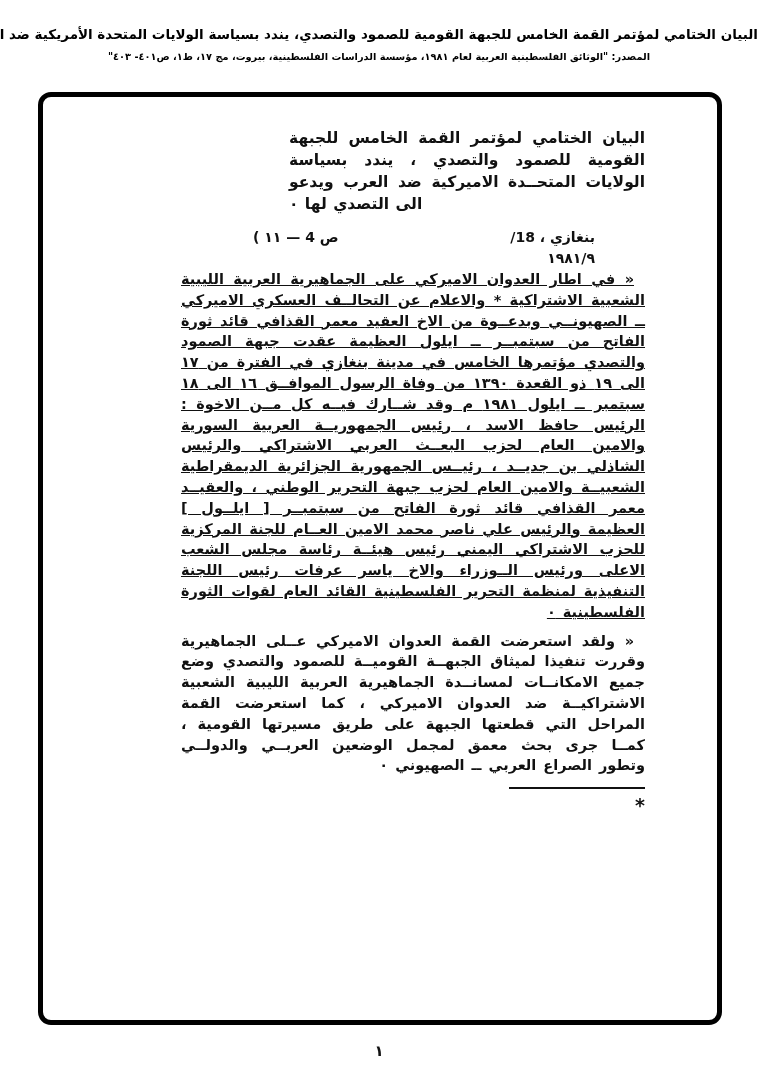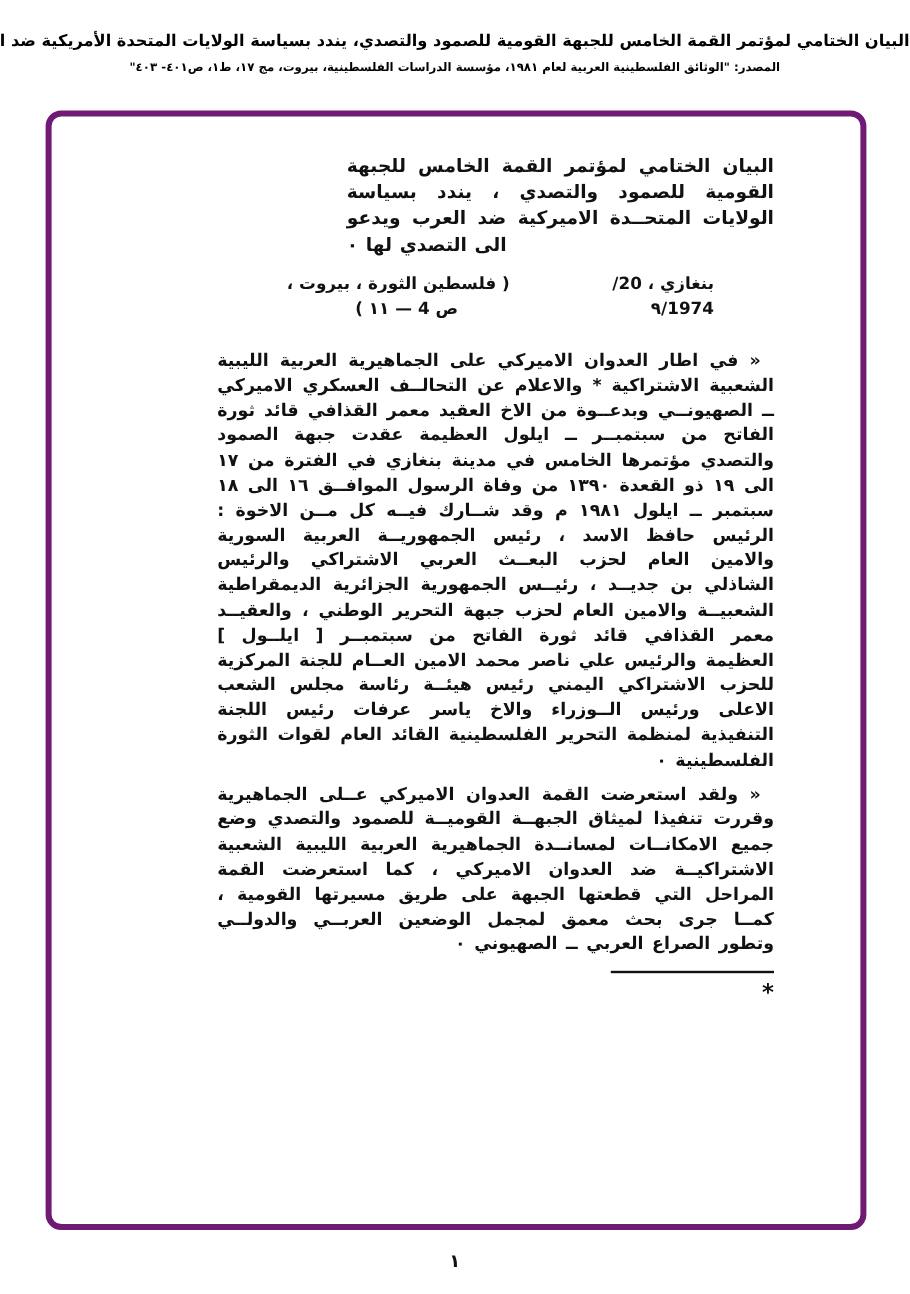--- a/index.html
+++ b/index.html
@@ -5,42 +5,42 @@
   html,body{margin:0;padding:0;background:#ffffff;}
   .page{
     position:relative;width:758px;height:1078px;background:#ffffff;
     font-family:"DejaVu Sans", sans-serif;color:#111;overflow:hidden;
   }
   .page-header{position:absolute;top:26px;left:0;right:0;text-align:center;direction:rtl;}
   .page-header-title{font-size:13.5px;font-weight:bold;white-space:nowrap;color:#000;}
   .page-source-line{font-size:9.8px;font-weight:bold;margin-top:9px;white-space:nowrap;color:#000;}
   .frame{
     position:absolute;left:38px;top:92px;width:684px;height:933px;box-sizing:border-box;
-    border:5px solid #701a75;border-radius:13px;overflow:hidden;background:#fff;
+    border:5px solid #000000;border-radius:13px;overflow:hidden;background:#fff;
   }
   .column{
     position:absolute;top:30px;right:72px;width:464px;direction:rtl;
     font-weight:bold;color:#111;
   }
   .doc-title{
     font-size:15.5px;line-height:22px;padding-left:108px;
     text-align:justify;text-align-last:left;word-spacing:1px;
   }
   .meta{
     display:flex;justify-content:space-between;align-items:flex-start;
     margin-top:12px;font-size:14px;line-height:21px;padding:0 50px 0 58px;
   }
   .meta-place div{text-align:right;}
   .meta-citation div{text-align:right;}
   .meta-citation .cit-center{text-align:center;padding-left:14px;}
   .para{
     font-size:14.5px;line-height:20.8px;text-align:justify;
     text-indent:11px;margin-top:8px;word-spacing:2px;
   }
-  .p-first{margin-top:22px;}
+  .p-first{margin-top:0;text-decoration:underline;}
   .fn-sep{width:136px;height:0;border-top:2px solid #111;margin-top:11px;}
   .footnote{display:flex;margin-top:6px;font-size:13.5px;line-height:21px;}
   .fn-marker{font-size:19px;line-height:20px;margin-left:6px;flex:0 0 auto;}
   .fn-text{width:302px;text-align:right;}
   .page-number{
     position:absolute;top:1042px;left:0;right:0;text-align:center;
     font-size:15px;font-weight:bold;color:#111;
   }
 </style>
 </head>
@@ -53,25 +53,24 @@
     <div class="page-source-line">المصدر: "الوثائق الفلسطينية العربية لعام ١٩٨١، مؤسسة الدراسات الفلسطينية، بيروت، مج ١٧، ط١، ص٤٠١- ٤٠٣"</div>
   </div>
 
   <div class="frame">
     <div class="column">
 
       <div class="doc-title">البيان الختامي لمؤتمر القمة الخامس للجبهة القومية للصمود والتصدي ، يندد بسياسة الولايات المتحــدة الاميركية ضد العرب ويدعو الى التصدي لها ٠</div>
 
       <div class="meta">
         <div class="meta-place">
-          <div>بنغازي ، 20/</div>
-          <div>1974/٩</div>
+          <div>بنغازي ، 18/</div>
+          <div>١٩٨١/٩</div>
         </div>
         <div class="meta-citation">
-          <div>( فلسطين الثورة ، بيروت ،</div>
           <div class="cit-center">ص 4 — ١١ )</div>
         </div>
       </div>
 
       <div class="para p-first">« في اطار العدوان الاميركي على الجماهيرية العربية الليبية الشعبية الاشتراكية * والاعلام عن التحالــف العسكري الاميركي ــ الصهيونــي وبدعــوة من الاخ العقيد معمر القذافي قائد ثورة الفاتح من سبتمبــر ــ ايلول العظيمة عقدت جبهة الصمود والتصدي مؤتمرها الخامس في مدينة بنغازي في الفترة من ١٧ الى ١٩ ذو القعدة ١٣٩٠ من وفاة الرسول الموافــق ١٦ الى ١٨ سبتمبر ــ ايلول ١٩٨١ م وقد شــارك فيــه كل مــن الاخوة : الرئيس حافظ الاسد ، رئيس الجمهوريــة العربية السورية والامين العام لحزب البعــث العربي الاشتراكي والرئيس الشاذلي بن جديــد ، رئيــس الجمهورية الجزائرية الديمقراطية الشعبيــة والامين العام لحزب جبهة التحرير الوطني ، والعقيــد معمر القذافي قائد ثورة الفاتح من سبتمبــر [ ايلــول ] العظيمة والرئيس علي ناصر محمد الامين العــام للجنة المركزية للحزب الاشتراكي اليمني رئيس هيئــة رئاسة مجلس الشعب الاعلى ورئيس الــوزراء والاخ ياسر عرفات رئيس اللجنة التنفيذية لمنظمة التحرير الفلسطينية القائد العام لقوات الثورة الفلسطينية ٠</div>
 
       <div class="para">« ولقد استعرضت القمة العدوان الاميركي عــلى الجماهيرية وقررت تنفيذا لميثاق الجبهــة القوميــة للصمود والتصدي وضع جميع الامكانــات لمسانــدة الجماهيرية العربية الليبية الشعبية الاشتراكيــة ضد العدوان الاميركي ، كما استعرضت القمة المراحل التي قطعتها الجبهة على طريق مسيرتها القومية ، كمــا جرى بحث معمق لمجمل الوضعين العربــي والدولــي وتطور الصراع العربي ــ الصهيوني ٠</div>
 
 
       <div class="fn-sep"></div>

